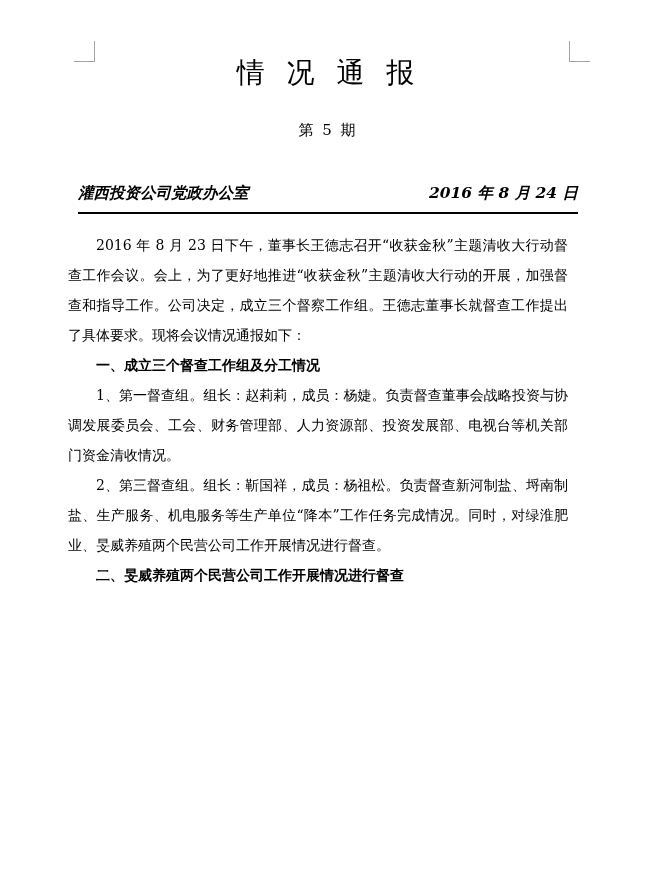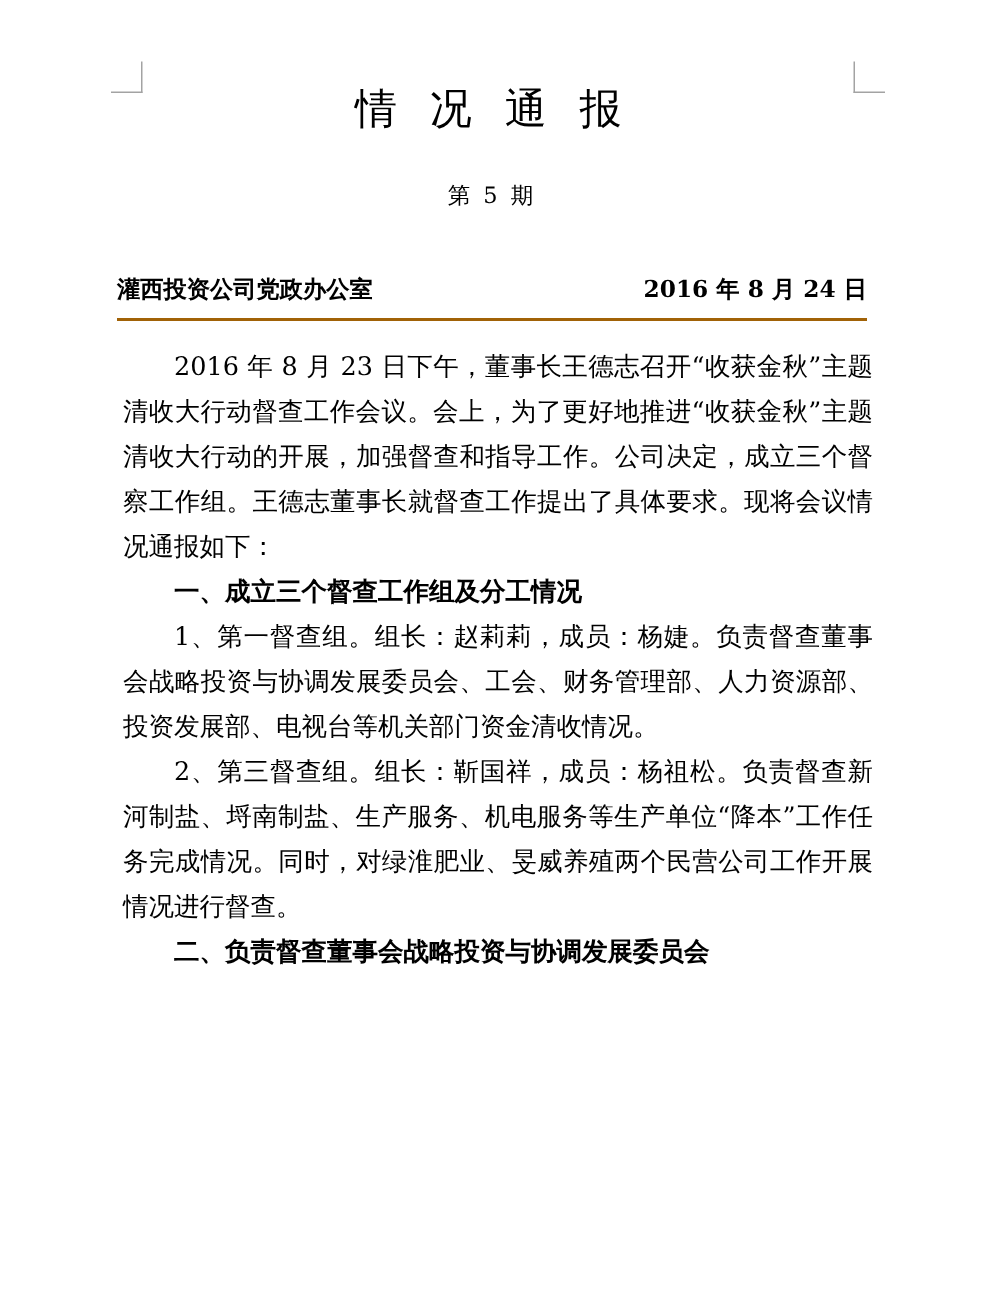--- a/index.html
+++ b/index.html
@@ -49,28 +49,29 @@
     position: absolute;
     top: 183px;
     left: 78px;
     width: 500px;
     display: flex;
     justify-content: space-between;
     align-items: flex-end;
     font-size: 15.5px;
     font-weight: bold;
     padding-bottom: 8px;
-    border-bottom: 2px solid #a16207;
+    border-bottom: 2px solid #000000;
+    font-style: italic;
   }
   .body-text {
     position: absolute;
     top: 230px;
-    left: 82px;
+    left: 68px;
     width: 500px;
-    font-size: 17px;
+    font-size: 14px;
     line-height: 30px;
     text-align: justify;
   }
   .body-text p { margin: 0; text-indent: 2em; }
   .body-text p.heading { font-weight: bold; }
   .body-text p.no-indent { text-indent: 0; }
   .lead-bold { font-weight: bold; }
   .page-num {
     position: absolute;
     top: 806px;
@@ -99,18 +100,18 @@
   <div class="masthead">
     <span>灌西投资公司党政办公室</span>
     <span>2016 年 8 月 24 日</span>
   </div>
 
   <div class="body-text">
     <p>2016 年 8 月 23 日下午，董事长王德志召开“收获金秋”主题清收大行动督查工作会议。会上，为了更好地推进“收获金秋”主题清收大行动的开展，加强督查和指导工作。公司决定，成立三个督察工作组。王德志董事长就督查工作提出了具体要求。现将会议情况通报如下：</p>
     <p class="heading">一、成立三个督查工作组及分工情况</p>
     <p>1、第一督查组。组长：赵莉莉，成员：杨婕。负责督查董事会战略投资与协调发展委员会、工会、财务管理部、人力资源部、投资发展部、电视台等机关部门资金清收情况。</p>
     <p>2、第三督查组。组长：靳国祥，成员：杨祖松。负责督查新河制盐、埒南制盐、生产服务、机电服务等生产单位“降本”工作任务完成情况。同时，对绿淮肥业、旻威养殖两个民营公司工作开展情况进行督查。</p>
-    <p class="heading">二、负责督查董事会战略投资与协调发展委员会</p>
+    <p class="heading">二、旻威养殖两个民营公司工作开展情况进行督查</p>
   </div>
 
   <div class="page-num">1</div>
 
 </div>
 
 </body></html>

